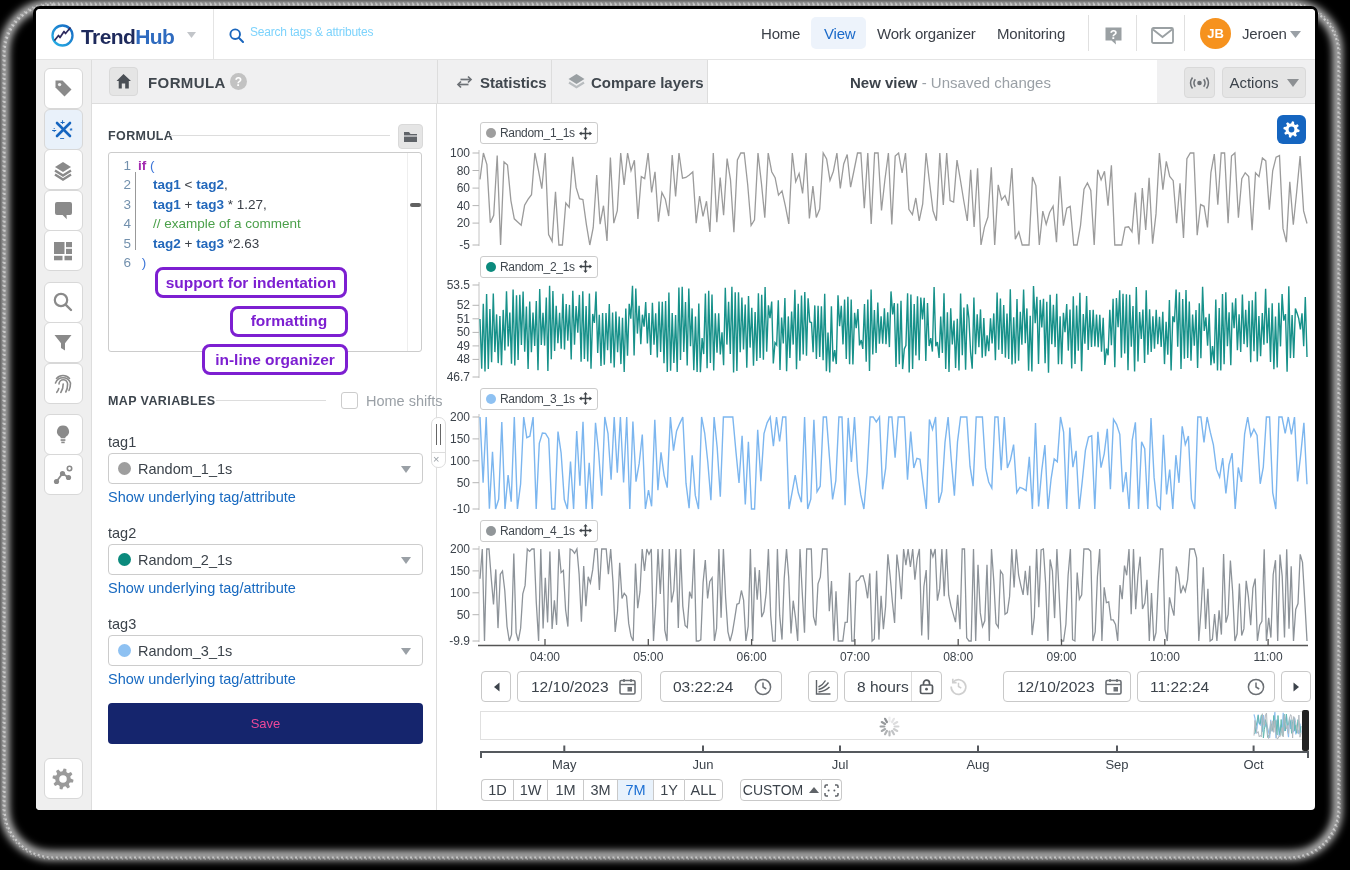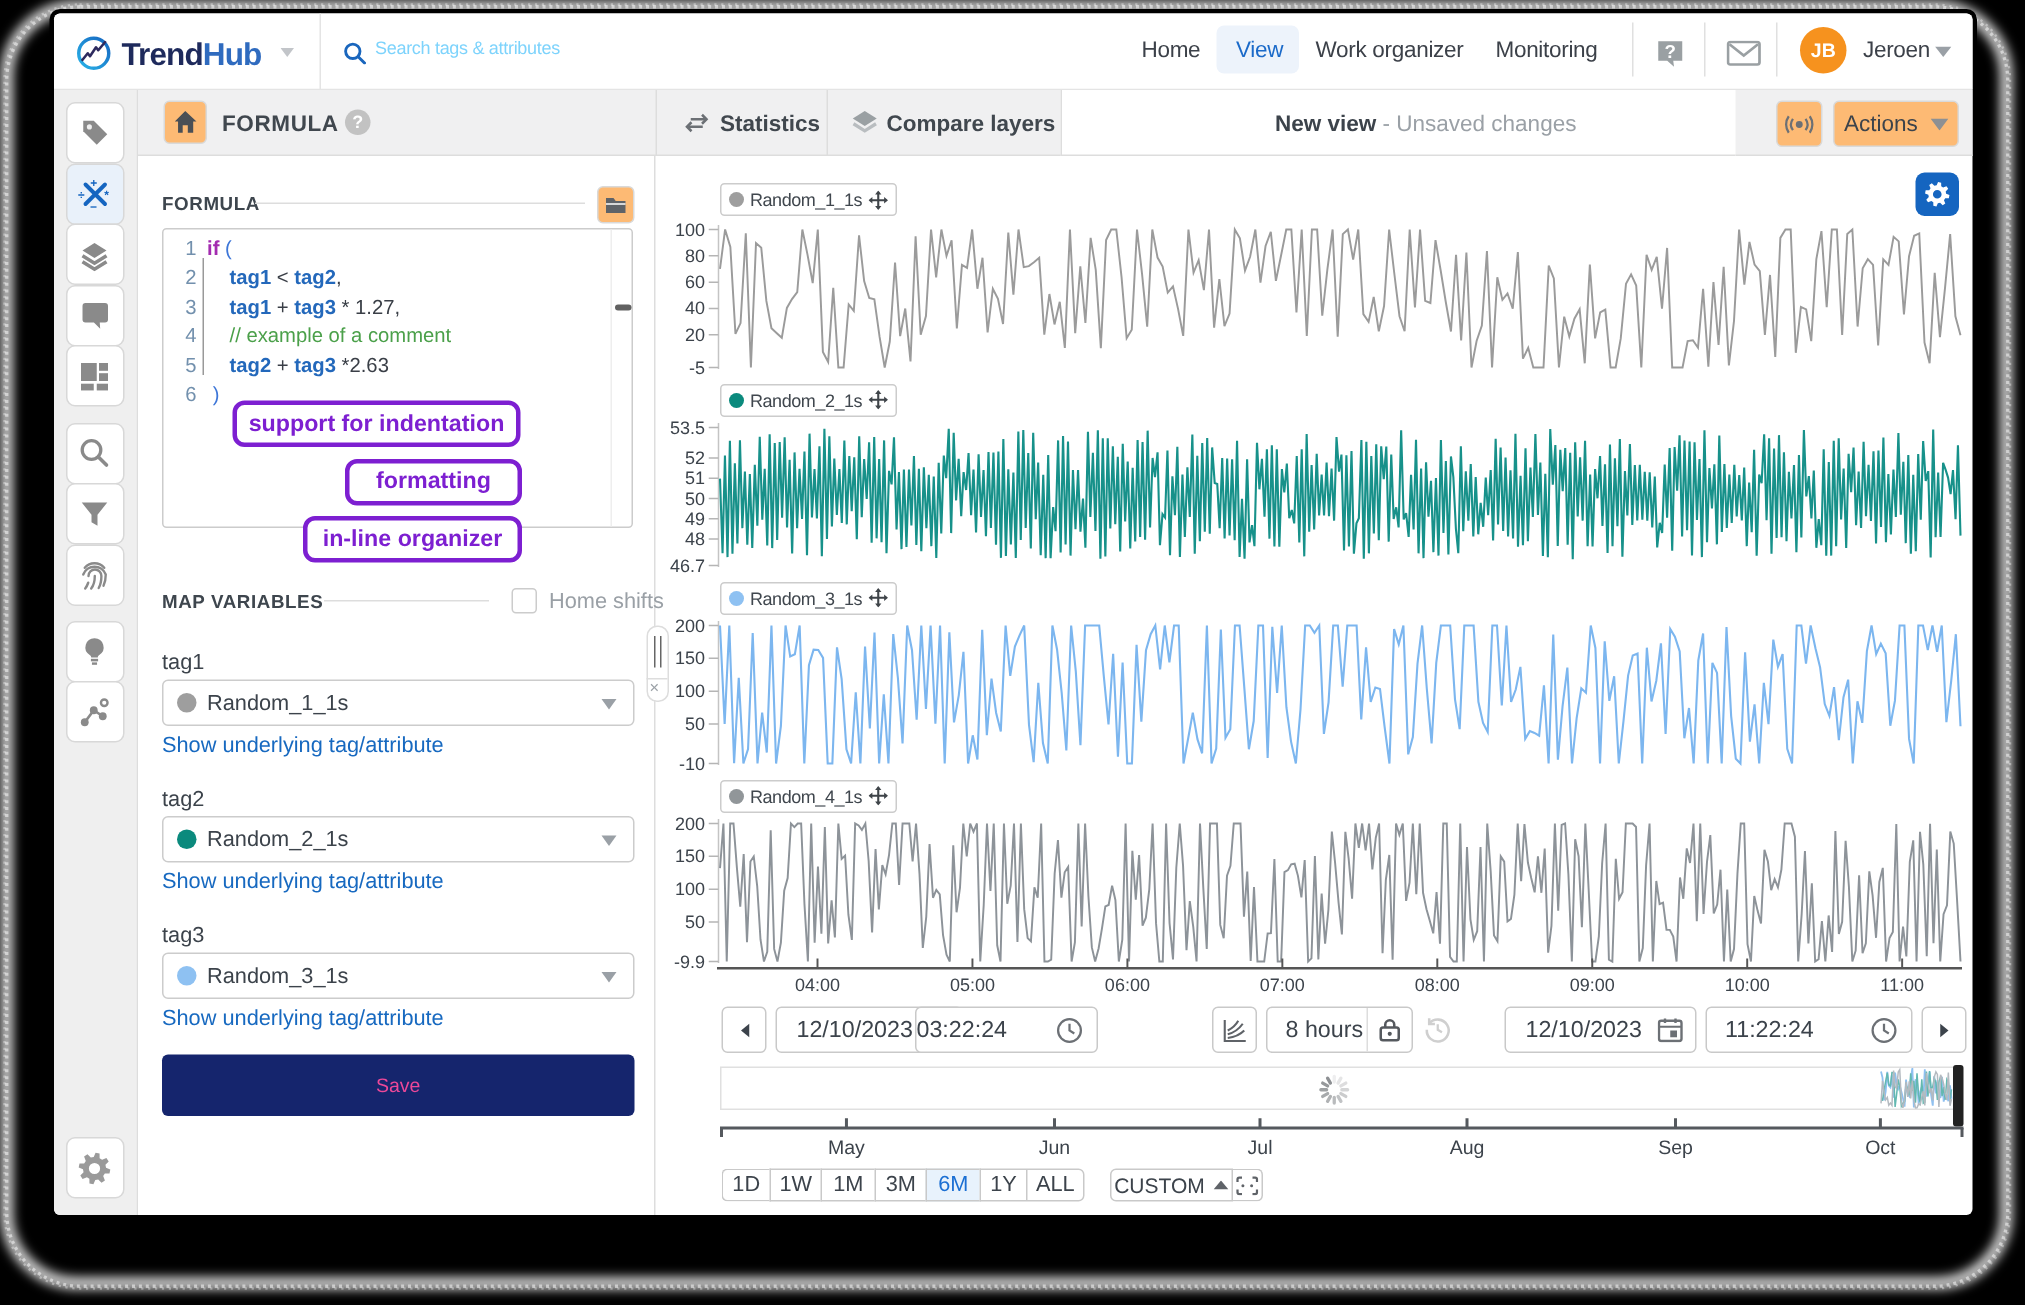--- a/index.html
+++ b/index.html
@@ -12,21 +12,21 @@
 #win{position:absolute;left:36px;top:9px;width:1279px;height:801px;
   background:#fff;border-radius:4px;box-shadow:0 0 0 3px #000}
 .abs{position:absolute}
 
 #topbar{position:absolute;left:36px;top:9px;width:1279px;height:51px;background:#fff;
   border-bottom:1px solid #e4e4e4;border-radius:4px 4px 0 0}
 .navitem{position:absolute;top:25px;font-size:15px;letter-spacing:-.2px;color:#3c4149;white-space:nowrap}
 
 #hdrrow{position:absolute;left:36px;top:60px;width:1279px;height:44px;background:#f0f0f1;
   border-bottom:1px solid #ddd}
-.hbtn{position:absolute;background:#fdba74;border:1px solid #d9d9d9;border-radius:4px}
+.hbtn{position:absolute;background:#e5e5e5;border:1px solid #d9d9d9;border-radius:4px}
 .tabtxt{font-size:15px;font-weight:bold;color:#40474e;white-space:nowrap}
 
 #sidebar{position:absolute;left:36px;top:60px;width:56px;height:750px;background:#efefef;
   border-right:1px solid #ddd;border-radius:0 0 0 4px}
 .sbtn{position:absolute;left:43.5px;width:39px;height:41px;background:#fff;
   border:1px solid #d8d8d8;border-radius:6px;display:flex;align-items:center;justify-content:center}
 .sbtn.on{background:#e9f1fa}
 
 #panel{position:absolute;left:92px;top:104px;width:345px;height:706px;background:#fff;
   border-right:1px solid #ddd}
@@ -450,21 +450,21 @@
       </svg>
     </div>
     <div class="ip" style="left:517px;top:671px;width:125px;padding-left:13px">12/10/2023<span style="margin-left:10px;display:flex">
         <svg width="17" height="17" viewBox="0 0 17 17" style="">
           <rect x="1" y="2.5" width="15" height="13.5" rx="1.5" fill="none" stroke="#6c7075" stroke-width="1.6"></rect>
 <path d="M1 6.5h15" stroke="#6c7075" stroke-width="1.4"></path>
 <path d="M5 1v3M12 1v3" stroke="#6c7075" stroke-width="1.6"></path>
 <rect x="8.5" y="9" width="4.5" height="4.5" fill="#6c7075"></rect>
         </svg>
       </span></div>
-    <div class="ip" style="left:610px;top:671px;width:122px;">03:22:24<span style="margin-left:auto;margin-right:9px;display:flex">
+    <div class="ip" style="left:660px;top:671px;width:122px;padding-left:12px">03:22:24<span style="margin-left:auto;margin-right:9px;display:flex">
         <svg width="18" height="18" viewBox="0 0 18 18" style="">
           <circle cx="9" cy="9" r="7.6" fill="none" stroke="#6c7075" stroke-width="1.5"></circle>
 <path d="M9 4.5V9l3.2 2" fill="none" stroke="#6c7075" stroke-width="1.5"></path>
         </svg>
       </span></div>
     <div class="ibtn" style="left:808px;top:671px;width:30px">
       <svg width="17" height="16" viewBox="0 0 17 16" style="">
         <g fill="none" stroke="#5f6368" stroke-width="1.4">
 <path d="M1.5 1v14h14"></path>
 <path d="M3.5 13c4-.5 8-2 11-5"></path>
@@ -545,21 +545,21 @@
       <text x="1117.0" y="769" font-size="13" fill="#3c434b" text-anchor="middle" font-family="Liberation Sans">Sep</text>
       <line x1="1253.6" y1="745.5" x2="1253.6" y2="752" stroke="#55595e" stroke-width="2"></line>
       <text x="1253.6" y="769" font-size="13" fill="#3c434b" text-anchor="middle" font-family="Liberation Sans">Oct</text>
       <line x1="481" y1="752" x2="481" y2="758" stroke="#55595e" stroke-width="2"></line>
       <line x1="1308" y1="752" x2="1308" y2="758" stroke="#55595e" stroke-width="2"></line>
     </svg>
     <div class="rngbtn" style="left:481px;width:32px;margin-left:0;border-radius:4px 0 0 4px; border-right-width:0px">1D</div>
     <div class="rngbtn" style="left:513px;width:34px;margin-left:0; border-right-width:0px">1W</div>
     <div class="rngbtn" style="left:547px;width:36px;margin-left:0; border-right-width:0px">1M</div>
     <div class="rngbtn" style="left:583px;width:34px;margin-left:0; border-right-width:0px">3M</div>
-    <div class="rngbtn" style="left:617px;width:36px;margin-left:0;background:#e8f2fc;color:#1b6fd3; border-right-width:0px">6M</div>
+    <div class="rngbtn" style="left:617px;width:36px;margin-left:0;background:#e8f2fc;color:#1b6fd3; border-right-width:0px">7M</div>
     <div class="rngbtn" style="left:653px;width:31px;margin-left:0; border-right-width:0px">1Y</div>
     <div class="rngbtn" style="left:684px;width:39px;margin-left:0;border-radius:0 4px 4px 0; border-right-width:1px">ALL</div>
     <div class="rngbtn" style="left:740px;width:82px;border-radius:4px 0 0 4px;gap:6px;font-size:14px">CUSTOM <svg width="10" height="6" viewBox="0 0 10 6" style="">
         <path d="M0 6h10L5.0 0z" fill="#5f6368"></path>
       </svg></div>
     <div class="rngbtn" style="left:822px;width:20px;border-left-width:0;border-radius:0 4px 4px 0">
       <svg width="15" height="13" viewBox="0 0 15 13" style="">
         <g fill="none" stroke="#5f6368" stroke-width="1.5">
 <path d="M1 4V2.2A1.2 1.2 0 0 1 2.2 1H4M11 1h1.8A1.2 1.2 0 0 1 14 2.2V4M14 9v1.8a1.2 1.2 0 0 1-1.2 1.2H11M4 12H2.2A1.2 1.2 0 0 1 1 10.8V9"></path>
         </g>

